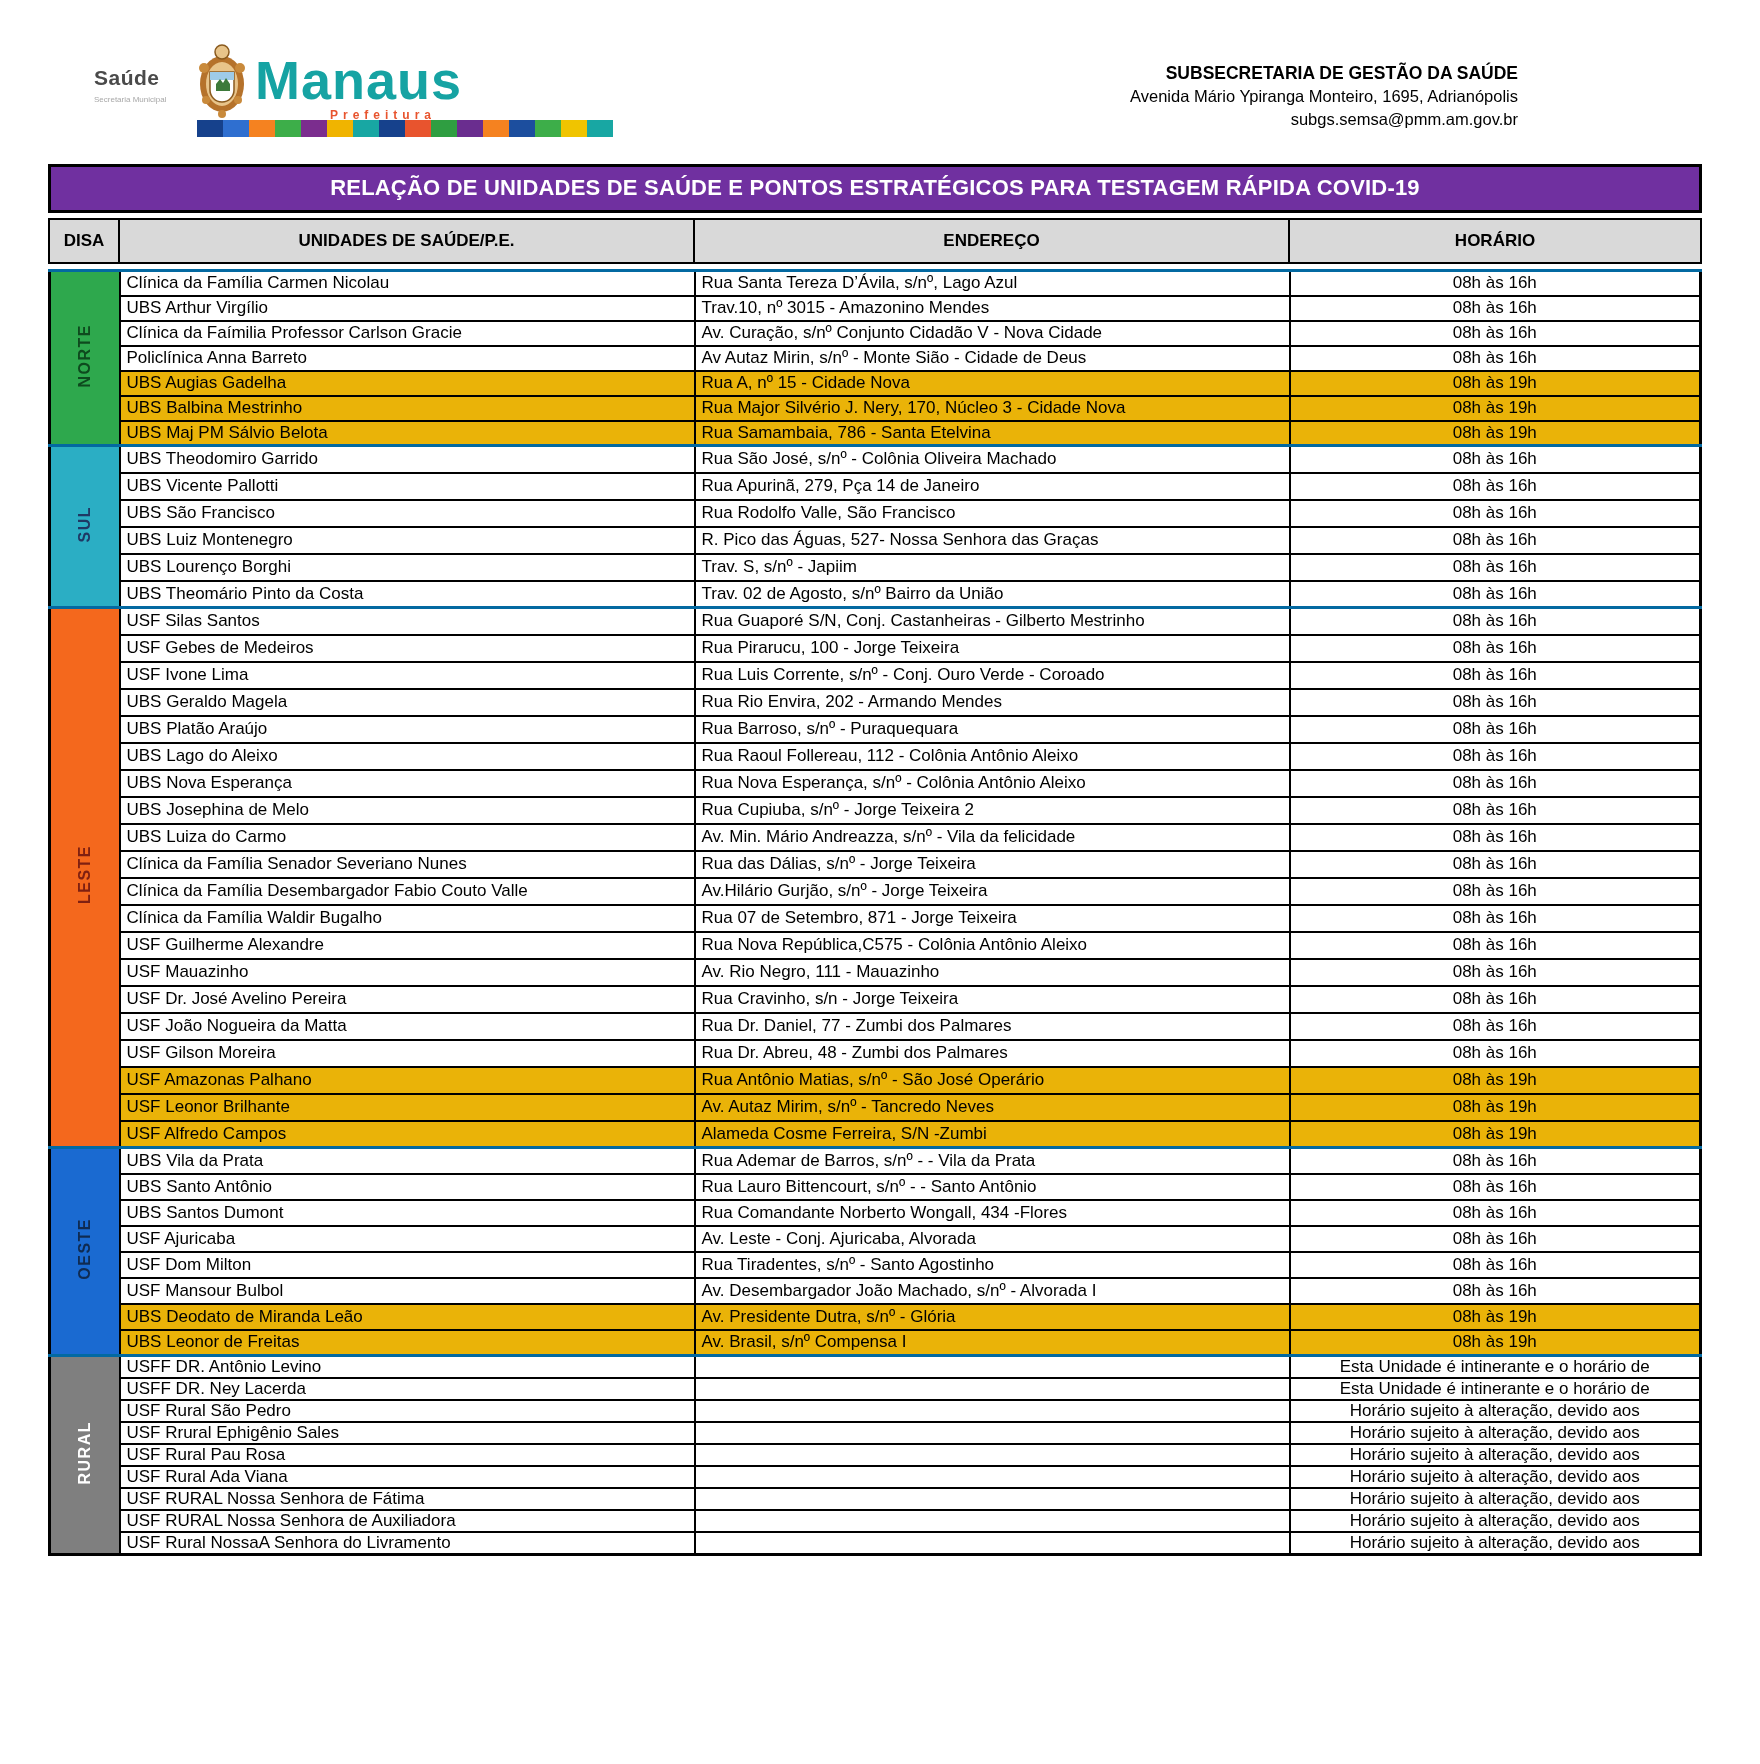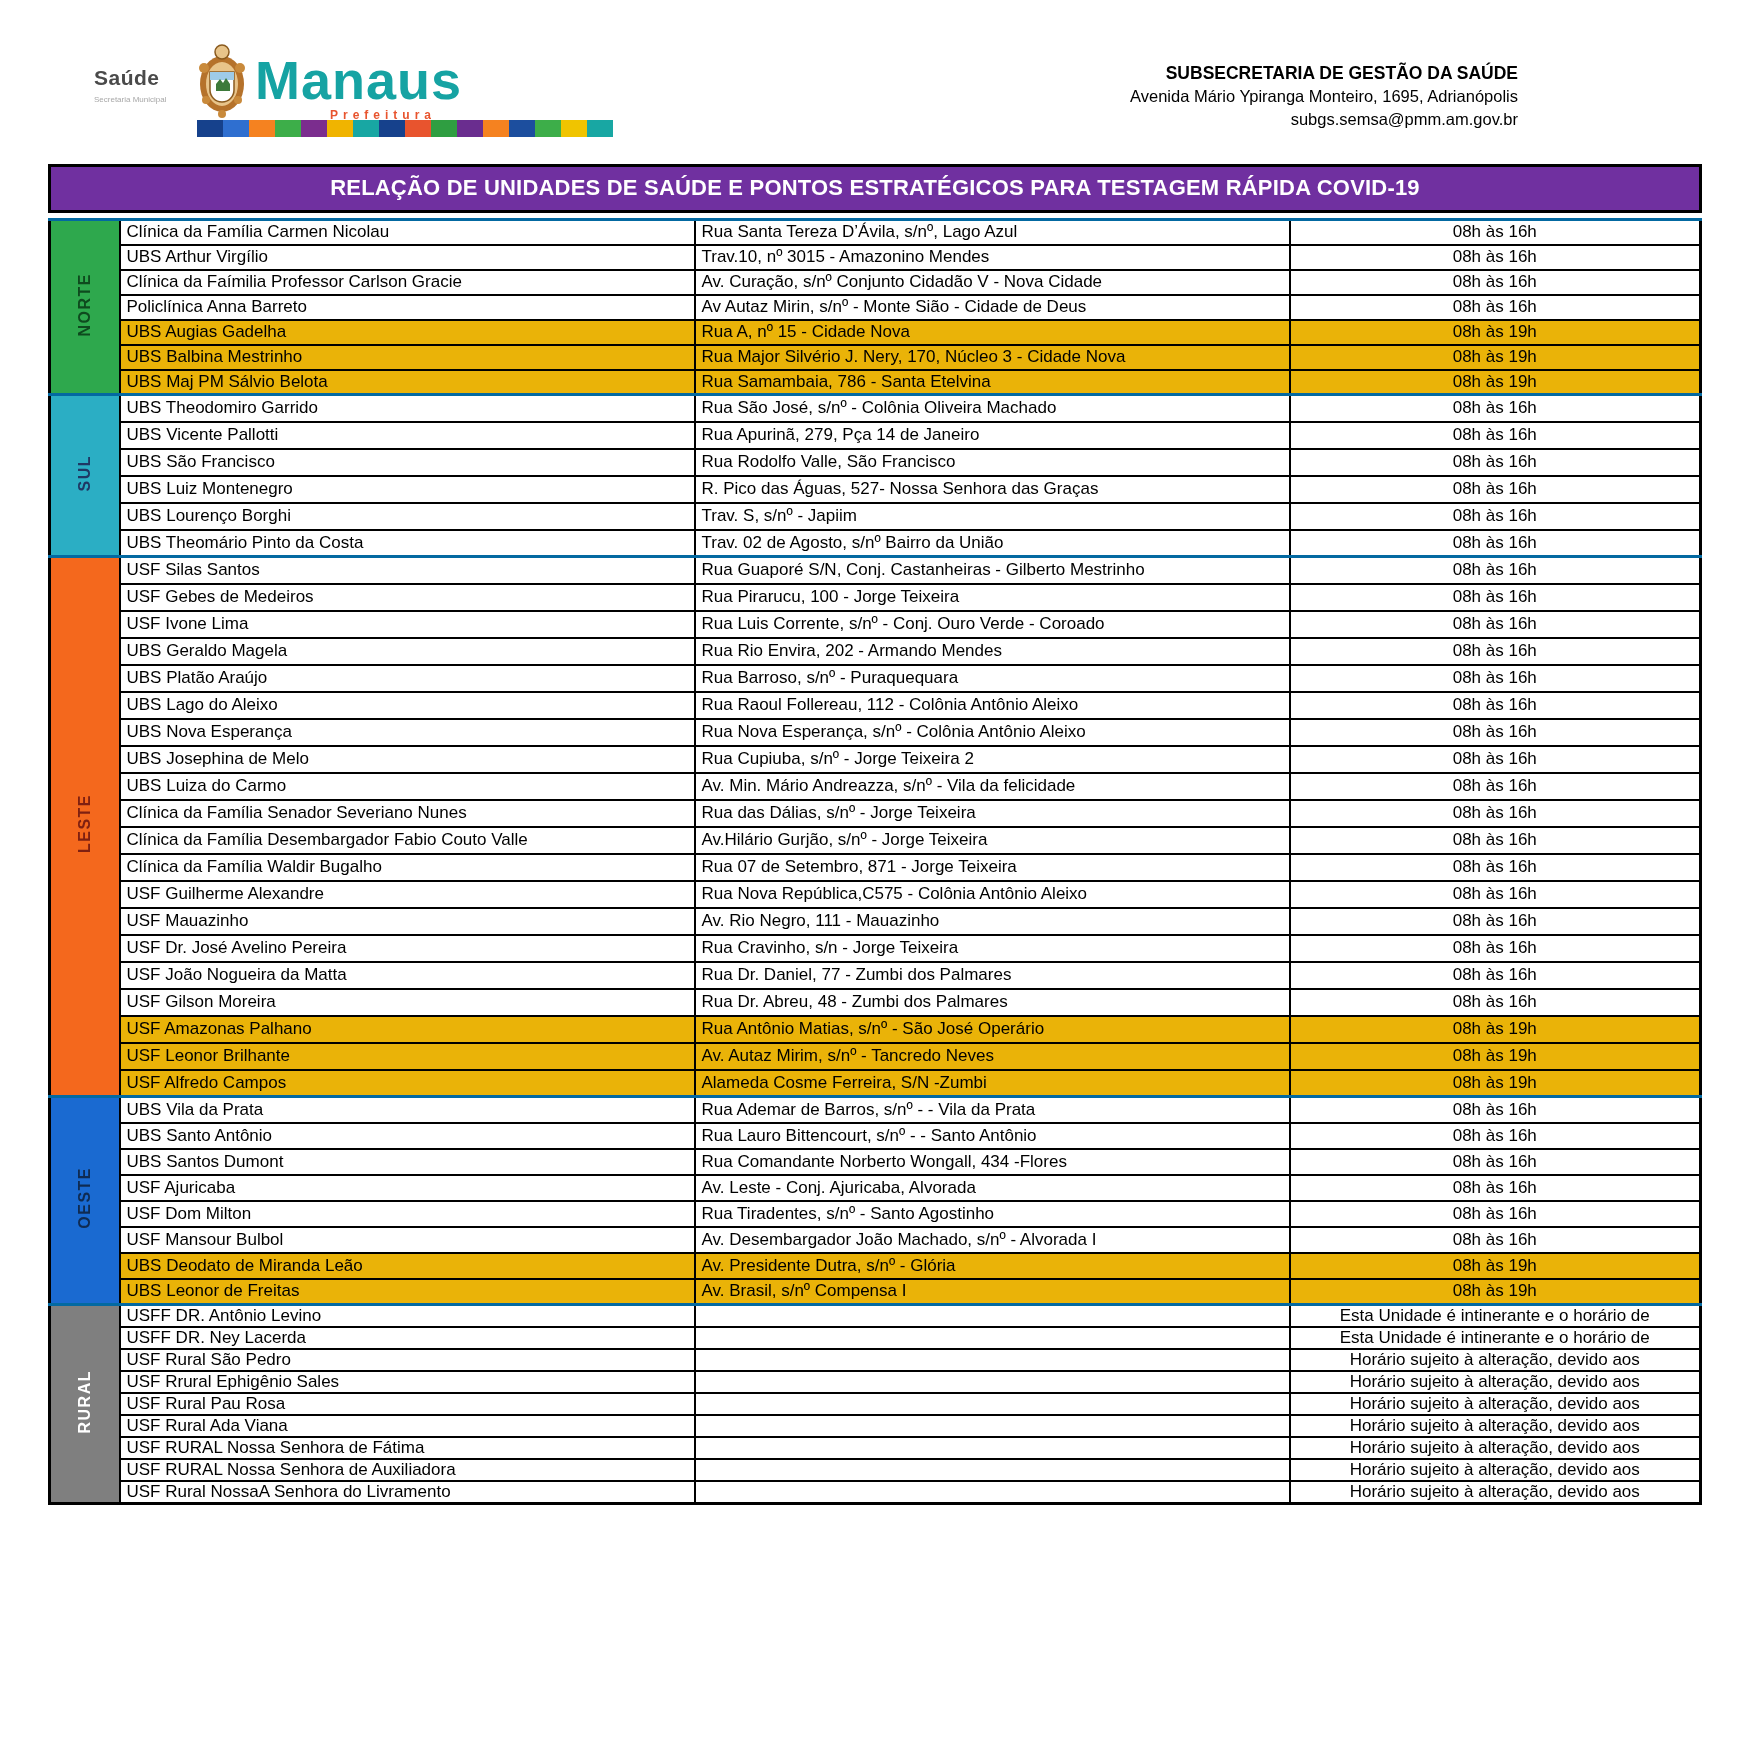--- a/index.html
+++ b/index.html
@@ -120,20 +120,26 @@
 <div class="org">
   <div class="org-name">SUBSECRETARIA DE GESTÃO DA SAÚDE</div>
   <div class="org-line">Avenida Mário Ypiranga Monteiro, 1695, Adrianópolis</div>
   <div class="org-line">subgs.semsa@pmm.am.gov.br</div>
 </div>
 
 <div class="sheet">
 
   <div class="title-bar">RELAÇÃO DE UNIDADES DE SAÚDE E PONTOS ESTRATÉGICOS PARA TESTAGEM RÁPIDA COVID-19</div>
 
+  <div class="colhead">
+    <div class="ch">DISA</div>
+    <div class="ch">UNIDADES DE SAÚDE/P.E.</div>
+    <div class="ch">ENDEREÇO</div>
+    <div class="ch">HORÁRIO</div>
+  </div>
 
   <table class="units">
     <colgroup>
       <col style="width:70px">
       <col style="width:575px">
       <col style="width:595px">
       <col>
     </colgroup>
     <tbody>
         <tr class="section-start" style="height: 25px;">

